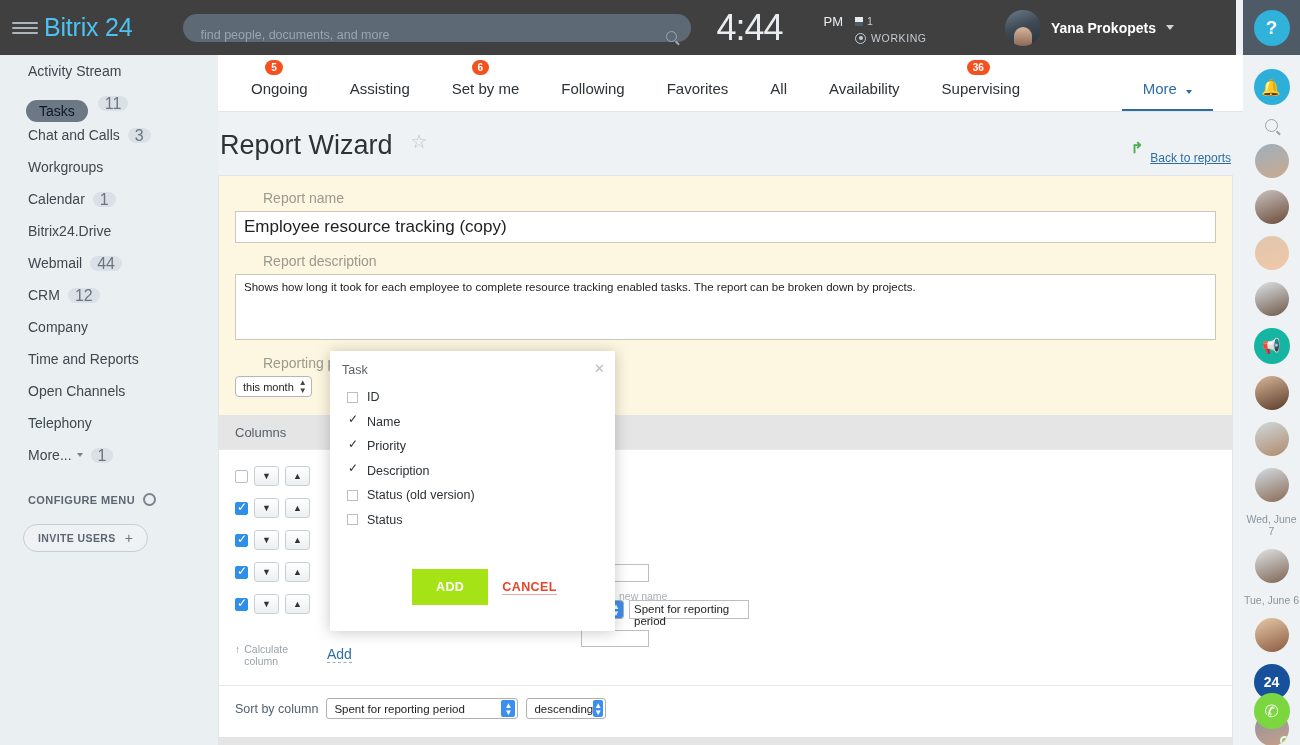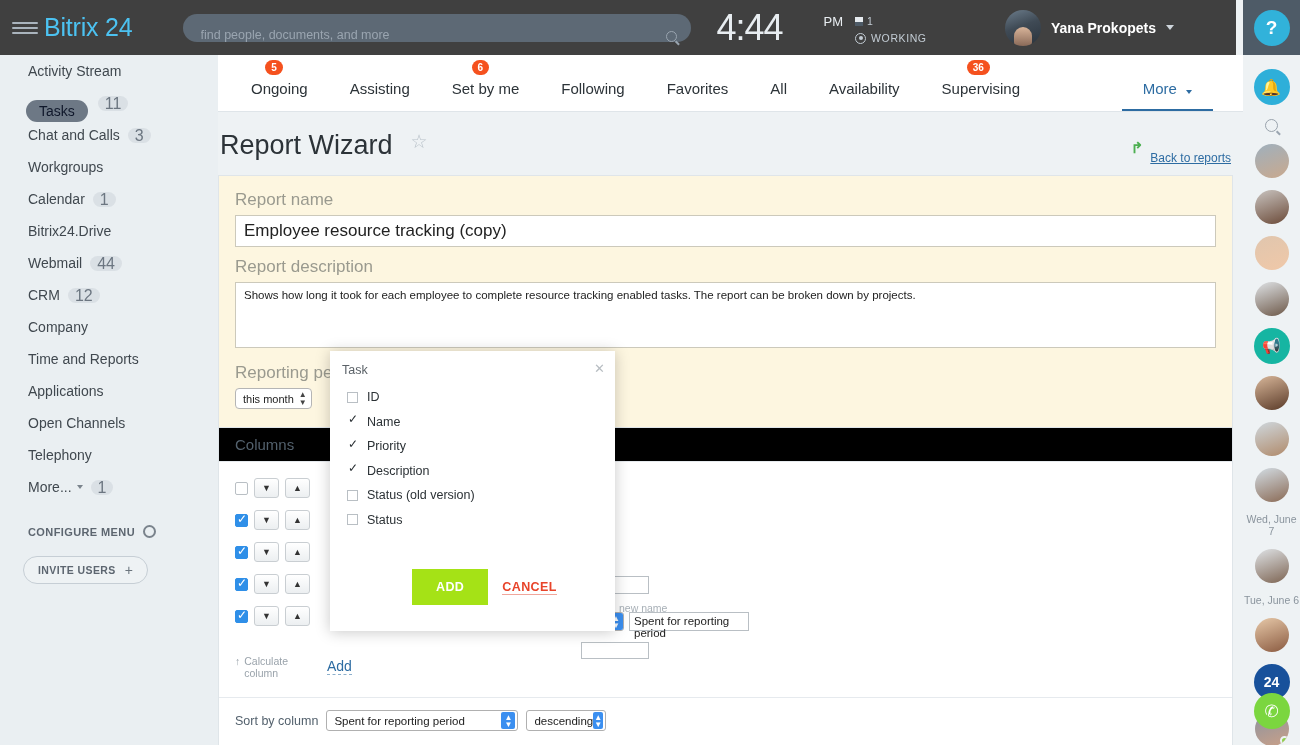--- a/index.html
+++ b/index.html
@@ -101,35 +101,35 @@
   #ptitle { font-size:27px; color:#2c3338; font-weight:normal; }
   .star { color:#b9c2c9; font-size:19px; margin-left:10px; cursor:pointer; }
   #backlink { margin-left:auto; margin-right:12px; display:flex; align-items:center;
     gap:7px; font-size:12px; }
   #backlink a { color:#2d6ca2; text-decoration:underline; cursor:pointer;margin-top:21px; }
   .rearrow { color:#4caf50; font-size:15px; font-weight:bold; }
 
   #card { margin:0 10px 0 0; background:#fff; border:1px solid #dfe5e9;
     height:600px; position:relative; }
   #sec-main { background:#fdf6e0; padding:14px 16px 18px 16px; }
-  .flabel { font-size:17px; color:#9a9a8f; margin-bottom:5px; }
+  .flabel { font-size:14px; color:#9a9a8f; margin-bottom:5px;margin-left:28px; }
   #rname { width:100%; height:32px; border:1px solid #ccc9bb; background:#fff;
     font-size:17px; padding:0 8px; font-family:inherit; color:#222; outline:0; }
   #rdesc { width:100%; height:66px; border:1px solid #ccc9bb; background:#fff;
     font-size:11.5px; padding:6px 8px; font-family:inherit; color:#222;
     resize:none; outline:0; margin-bottom:12px; }
   .selbox { display:inline-flex; align-items:center; height:21px; background:#fff;
     border:1px solid #b5b5b5; border-radius:4px; font-size:11px; padding:0 4px 0 7px;
     color:#222; cursor:pointer; }
   .spin { margin-left:5px; font-size:8px; line-height:8px; color:#444;
     display:flex; flex-direction:column; }
 
   #sec-cols { border-top:1px solid #dfe5e9; }
   .sec-head { height:34px; display:flex; align-items:center; padding-left:16px;
-    font-size:15px; color:#53616d; border-bottom:1px solid #e6eaee; background:#000000;}
+    font-size:13px; color:#53616d; border-bottom:1px solid #e6eaee; background:#e5e5e5;}
   #colbody { padding:10px 16px 4px 16px; position:relative; height:235px; }
   .colrow { display:flex; align-items:center; gap:6px; height:32px; }
   .cbx { width:13px; height:13px; border:1px solid #b9bfc4; background:#fff;
     border-radius:2px; cursor:pointer; }
   .cbx.on { background:#2f8fe8; border-color:#2f8fe8; position:relative; }
   .cbx.on:after { content:"✓"; position:absolute; left:1px; top:-3px; color:#fff;
     font-size:12px; }
   .abtn { width:25px; height:20px; border:1px solid #c9ced2; border-radius:3px;
     background:linear-gradient(#fff,#eceff1); display:flex; align-items:center;
     justify-content:center; font-size:9px; color:#333; cursor:pointer; }
@@ -263,23 +263,20 @@
       </div>
       <div class="navitem">
         <span class="lbl">CRM</span>
         <span class="cnt">12</span>
       </div>
       <div class="navitem">
         <span class="lbl">Company</span>
       </div>
       <div class="navitem">
         <span class="lbl">Time and Reports</span>
-      </div>
-      <div class="navitem">
-        <span class="lbl">Applications</span>
       </div>
       <div class="navitem">
         <span class="lbl">Open Channels</span>
       </div>
       <div class="navitem">
         <span class="lbl">Telephony</span>
       </div>
       <div class="navitem">
         <span class="lbl">More...</span>
         <span class="mini-caret"></span>

